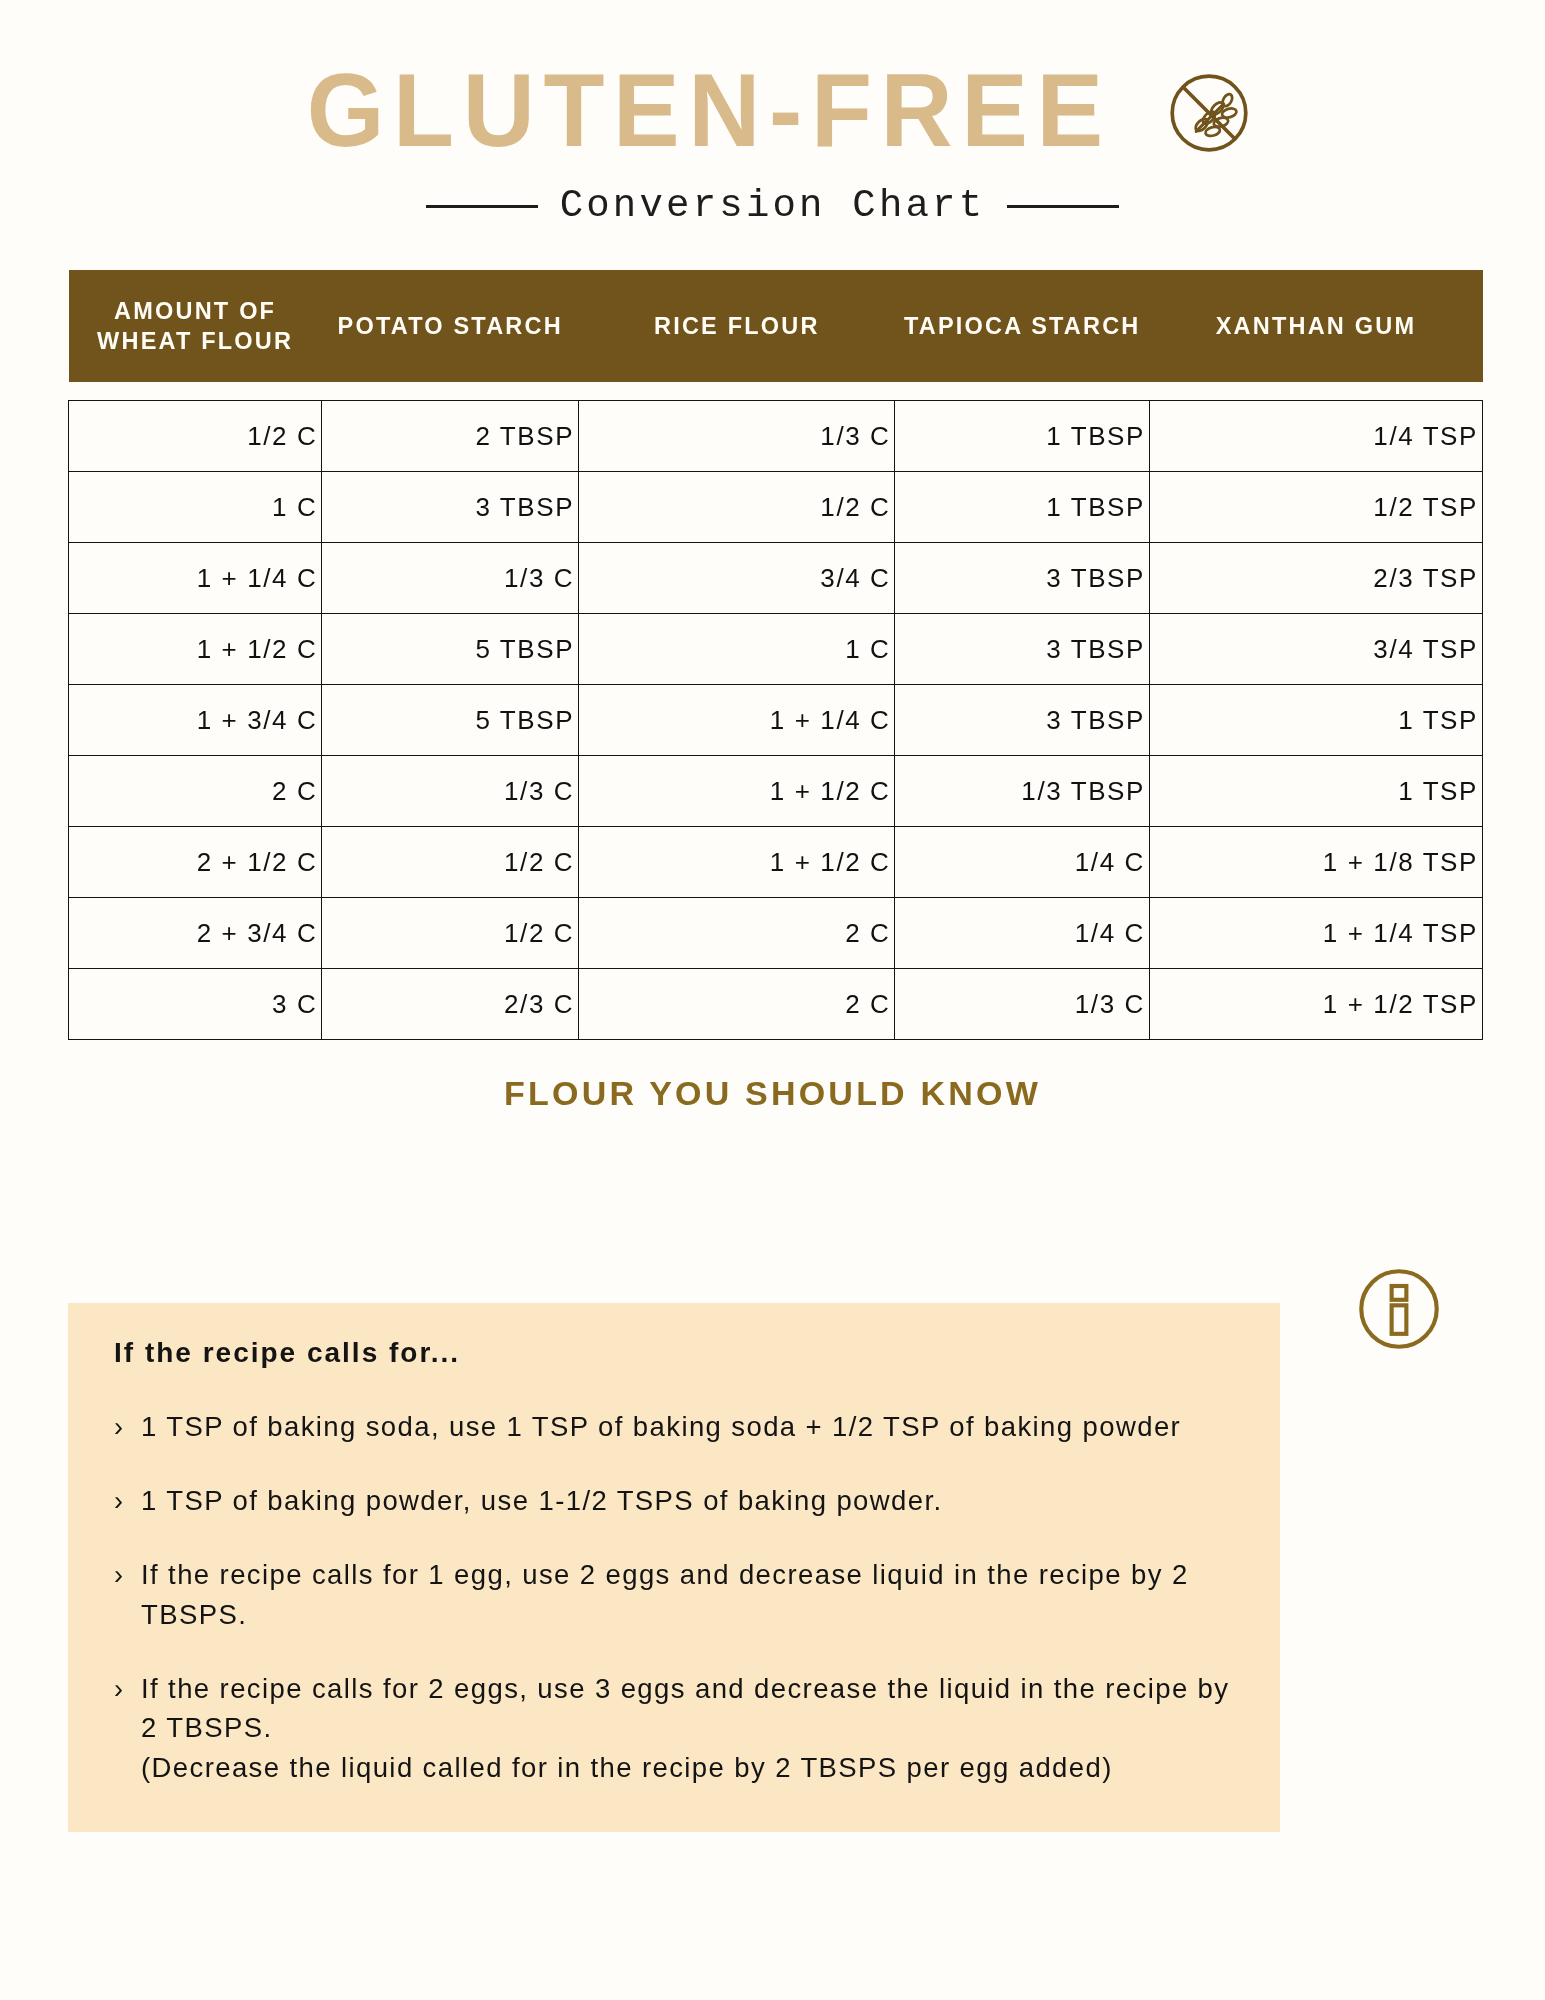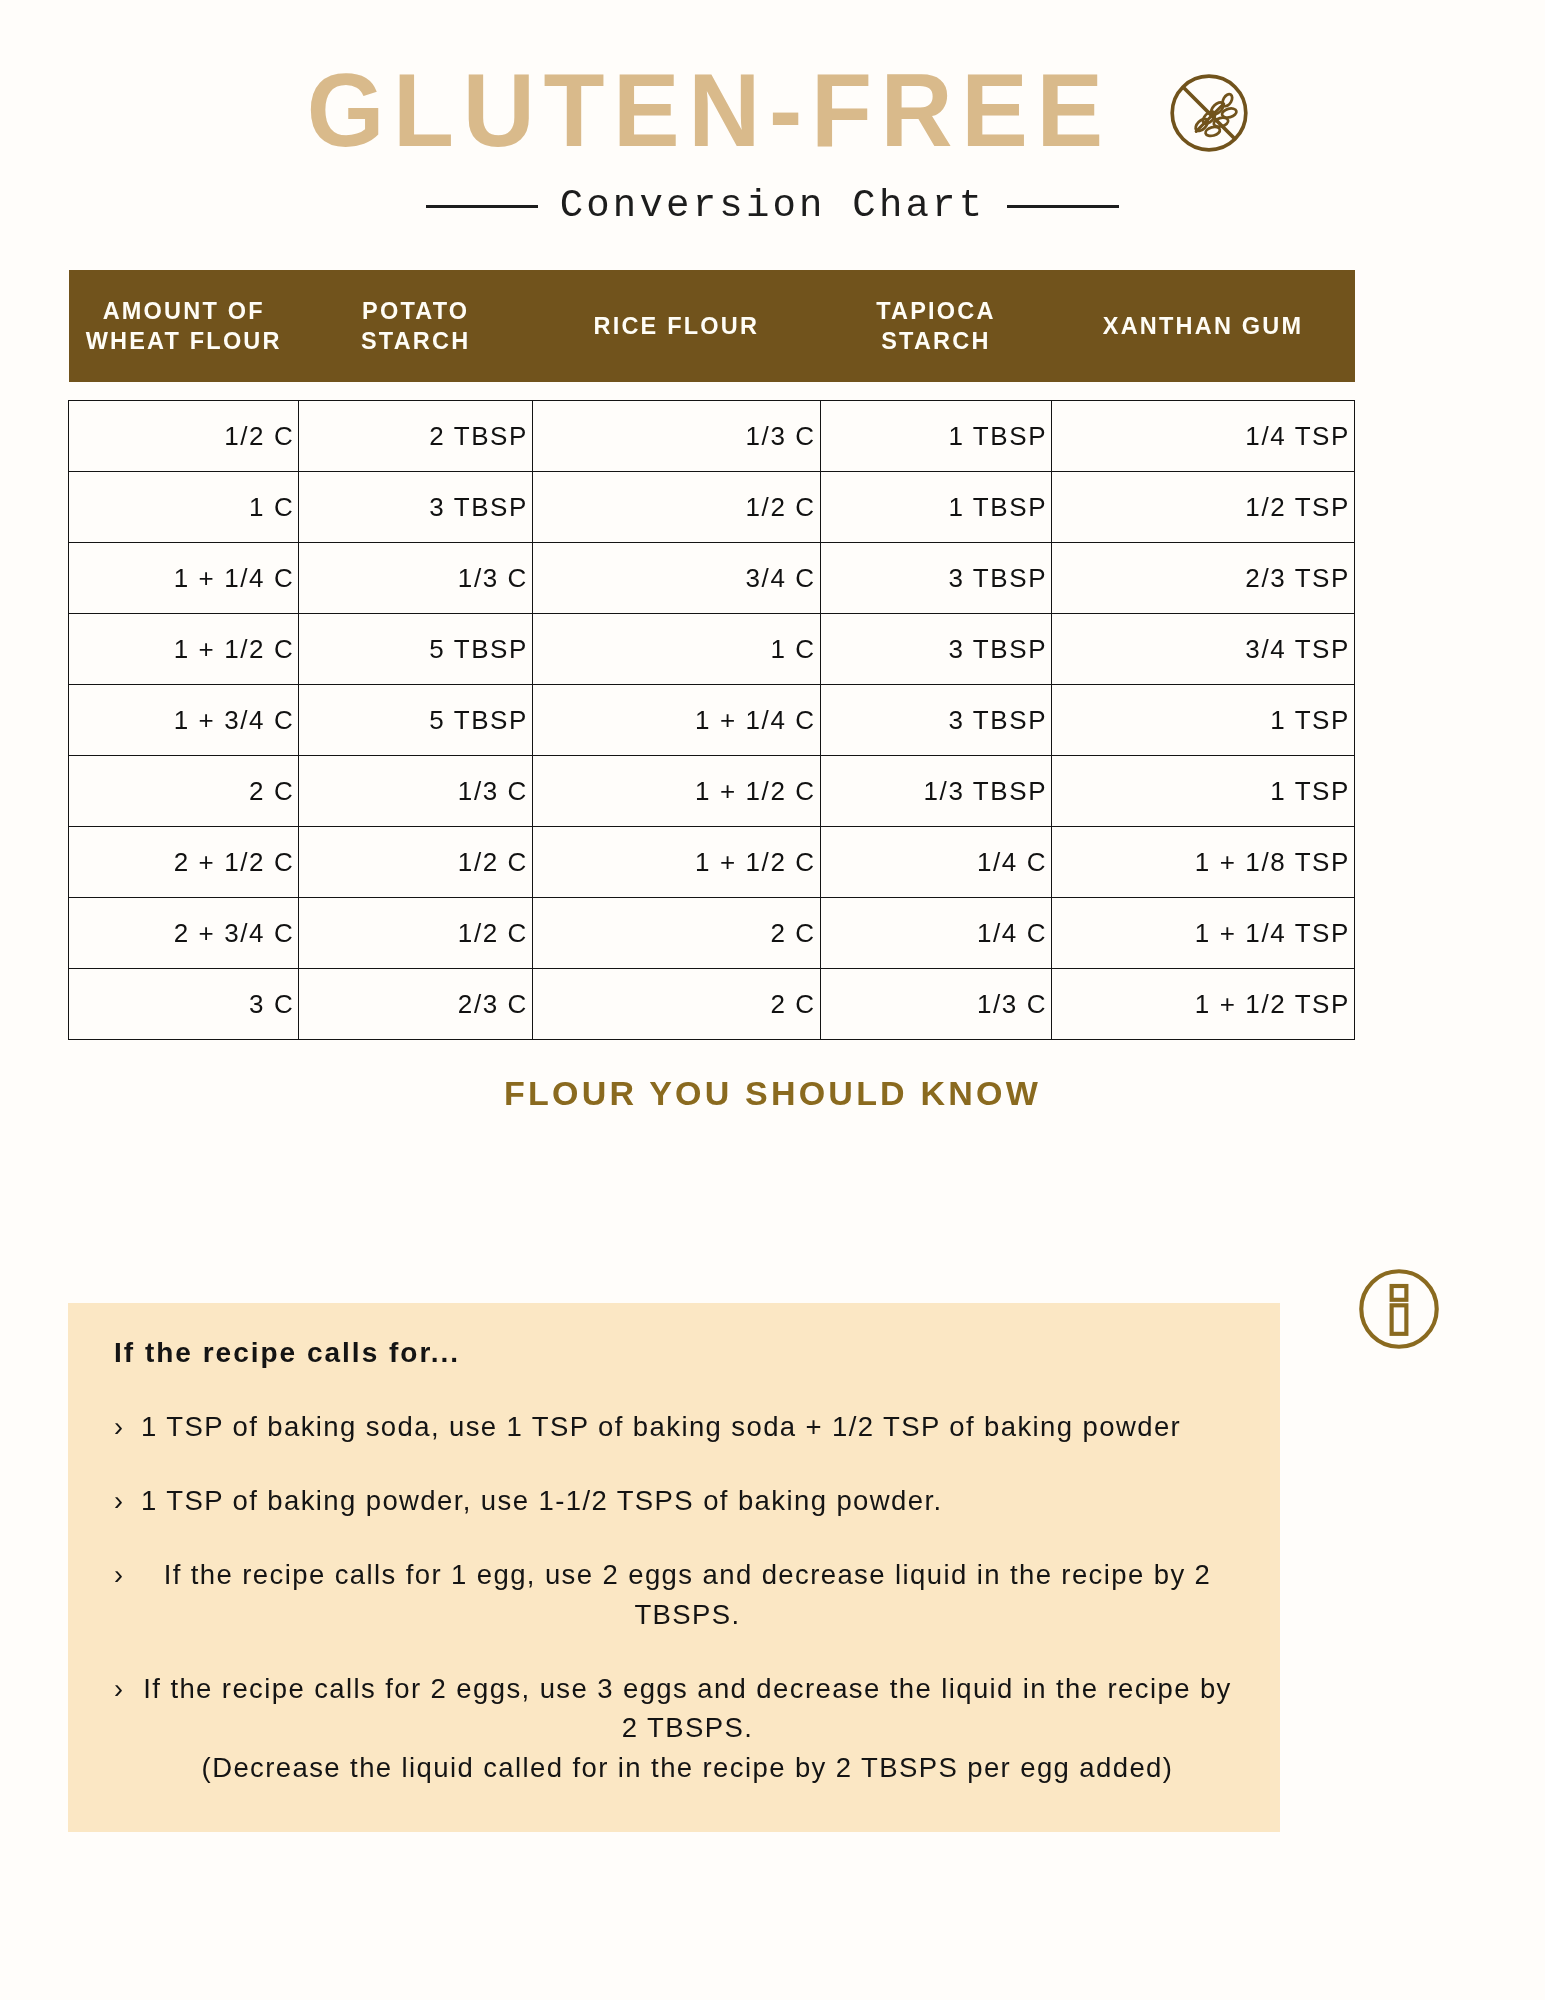--- a/index.html
+++ b/index.html
@@ -62,21 +62,21 @@
     font-weight: 500;
     letter-spacing: 3.2px;
     color: #1d1d1d;
     white-space: nowrap;
     font-family: Liberation Mono, monospace;
   }
 
   
   .table-wrap {
     margin: 42px 68px 0 68px;
-    width: 1287px;
+    width: 1415px;
     box-sizing: border-box;
   }
   table.conv {
     width: 100%;
     border-collapse: collapse;
     table-layout: fixed;
   }
   table.conv thead th {
     background: #71531c;
     color: #fffdf6;
@@ -174,21 +174,20 @@
     flex: 0 0 auto;
     font-weight: 400;
     padding-top: 1px;
   }
   .note-text {
     font-size: 27.5px;
     line-height: 1.45;
     letter-spacing: 1.4px;
     color: #141414;
     white-space: pre-line;
-    text-align: center;
   }
 </style>
 </head>
 <body>
 
 <div class="header">
   <div class="title-row">
     <div class="main-title">GLUTEN-FREE</div>
     <span class="wheat-free-icon">
       <svg viewBox="0 0 100 100" fill="none" xmlns="http://www.w3.org/2000/svg">

